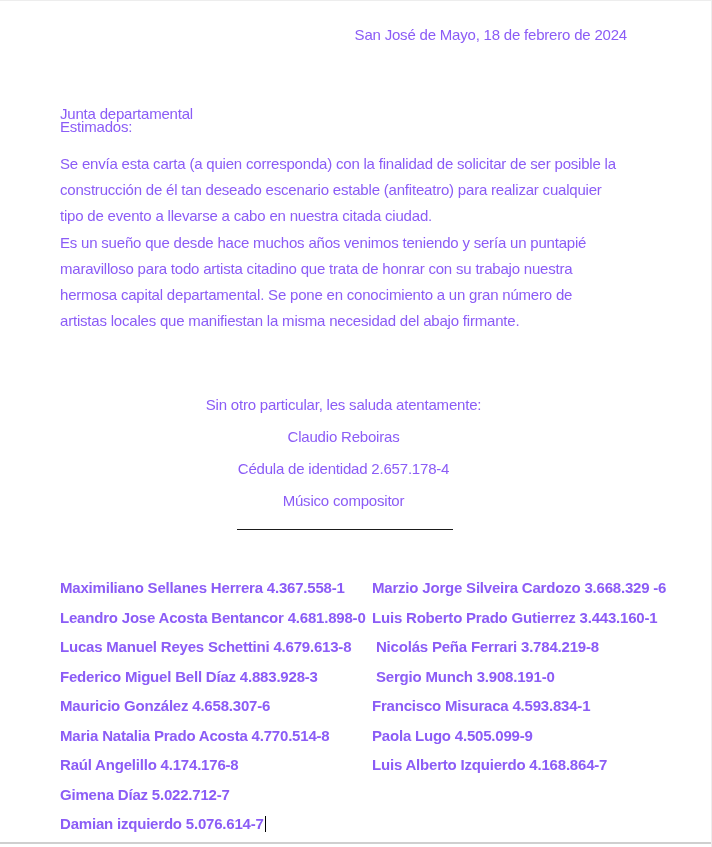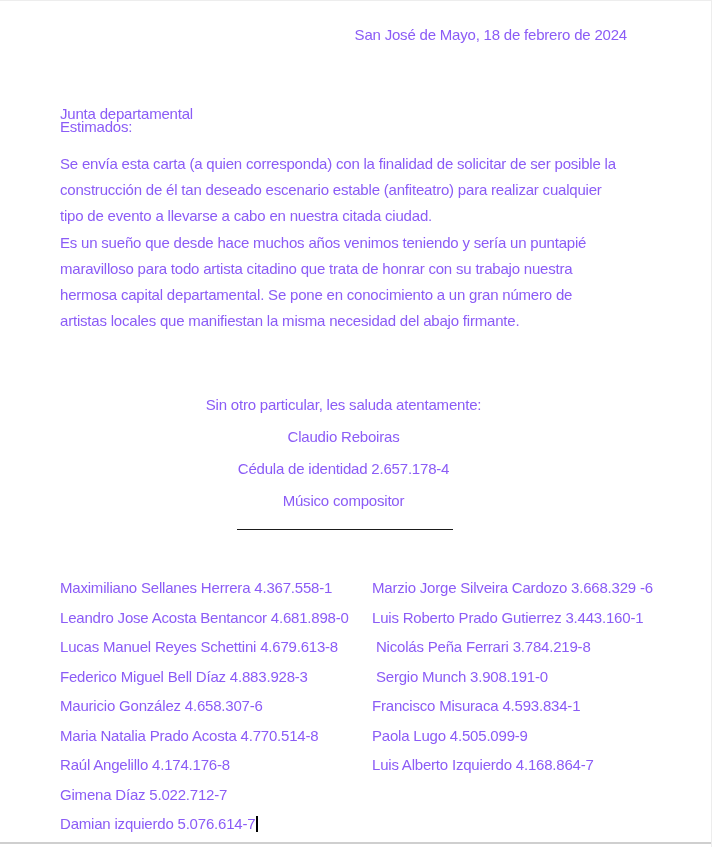--- a/index.html
+++ b/index.html
@@ -68,20 +68,21 @@
   .sig-column {
     position: absolute;
     top: 572px;
   }
   .sig-column-left  { left: 60px;  }
   .sig-column-right { left: 372px; }
   .sig-row {
     height: 29.5px;
     line-height: 29.5px;
     white-space: pre;
+    font-weight: bold;
   }
   .text-caret {
     display: inline-block;
     width: 1.5px;
     height: 16px;
     background: #000000;
     vertical-align: -3px;
     margin-left: 1px;
   }
   .page-bottom-edge {

